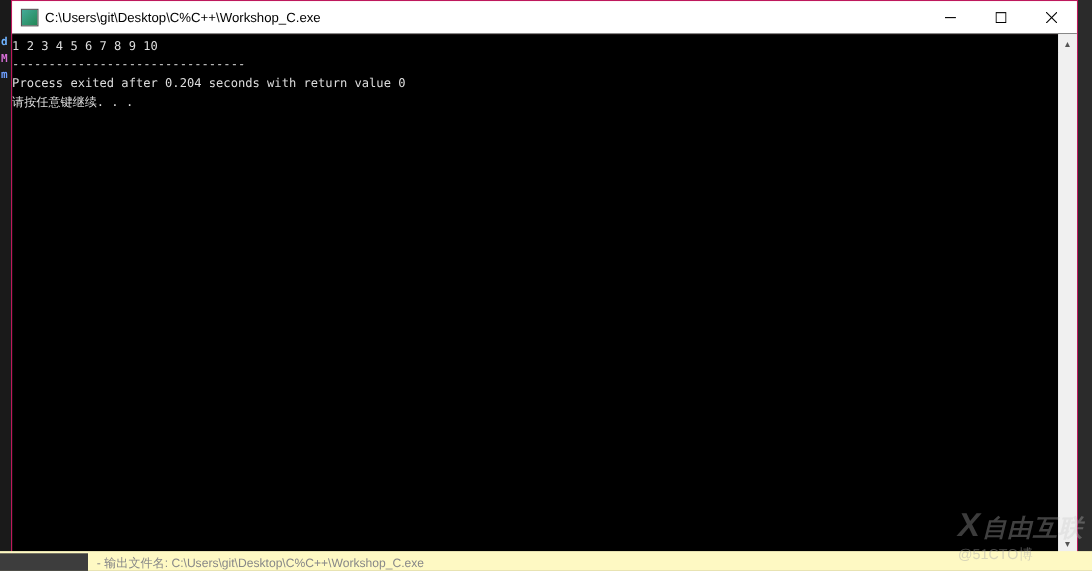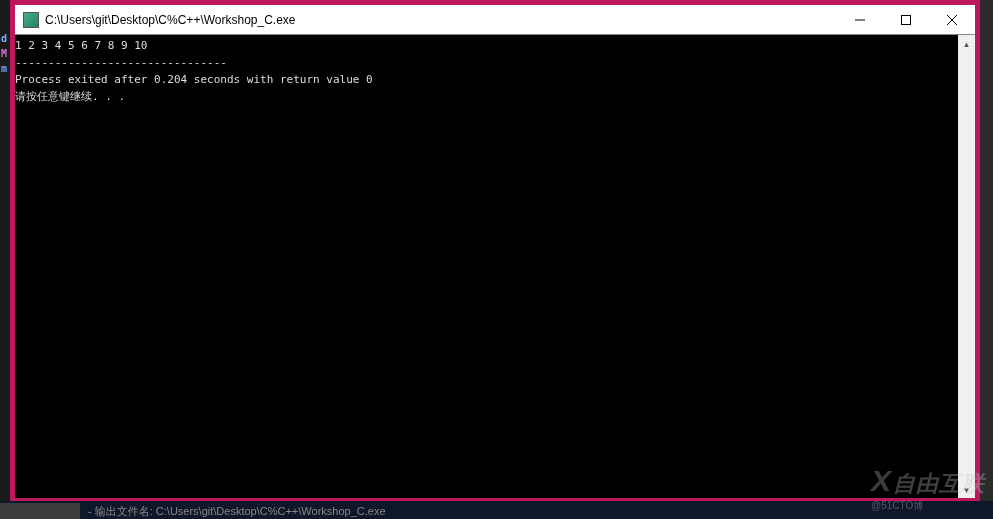--- a/index.html
+++ b/index.html
@@ -22,21 +22,21 @@
       left: 1px;
       font-family: monospace;
       font-size: 10px;
       font-weight: bold;
     }
     .console-window {
       position: absolute;
       left: 10px; top: 0;
       width: 970px; height: 503px;
       background: #fca5a5;
-      border: 5px solid #be185d;
+      border: 1px solid #be185d;
       display: flex;
       flex-direction: column;
     }
     .titlebar {
       height: 30px;
       background: #fff;
       display: flex;
       align-items: center;
       border-bottom: 1px solid #888;
     }
@@ -91,21 +91,21 @@
       display:flex;align-items:center;justify-content:center;
       font-size: 9px;
       color:#555;
       cursor:pointer;
     }
     .scroll-track { flex:1; background:#f0f0f0; }
     .bottom-strip {
       position: absolute;
       left: 0; bottom: 0;
       width: 993px; height: 18px;
-      background: #0f172a;
+      background: #fef9c3;
     }
     .bottom-seg {
       position: absolute;
       left: 0; bottom: 0;
       width: 80px; height: 16px;
       background: #3d3d3d;
     }
     .bottom-text {
       position: absolute;
       left: 88px; bottom: 0;
@@ -126,21 +126,21 @@
       letter-spacing: 1px;
     }
     .wm-x {
       font-size: 30px;
       font-weight: 900;
       color: rgba(200,200,200,0.30);
       font-style: italic;
       margin-right: 2px;
     }
     .wm-sub {
-      font-size: 10px;
+      font-size: 13px;
       color: rgba(170,170,170,0.45);
     }
   </style>
 </head>
 <body>
 
 <div class="left-strip">
   <span class="gutter-letter" style="top:33px;color:#6fb3ff">d</span>
   <span class="gutter-letter" style="top:48px;color:#d86fd8">M</span>
   <span class="gutter-letter" style="top:63px;color:#6f9fff">m</span>

